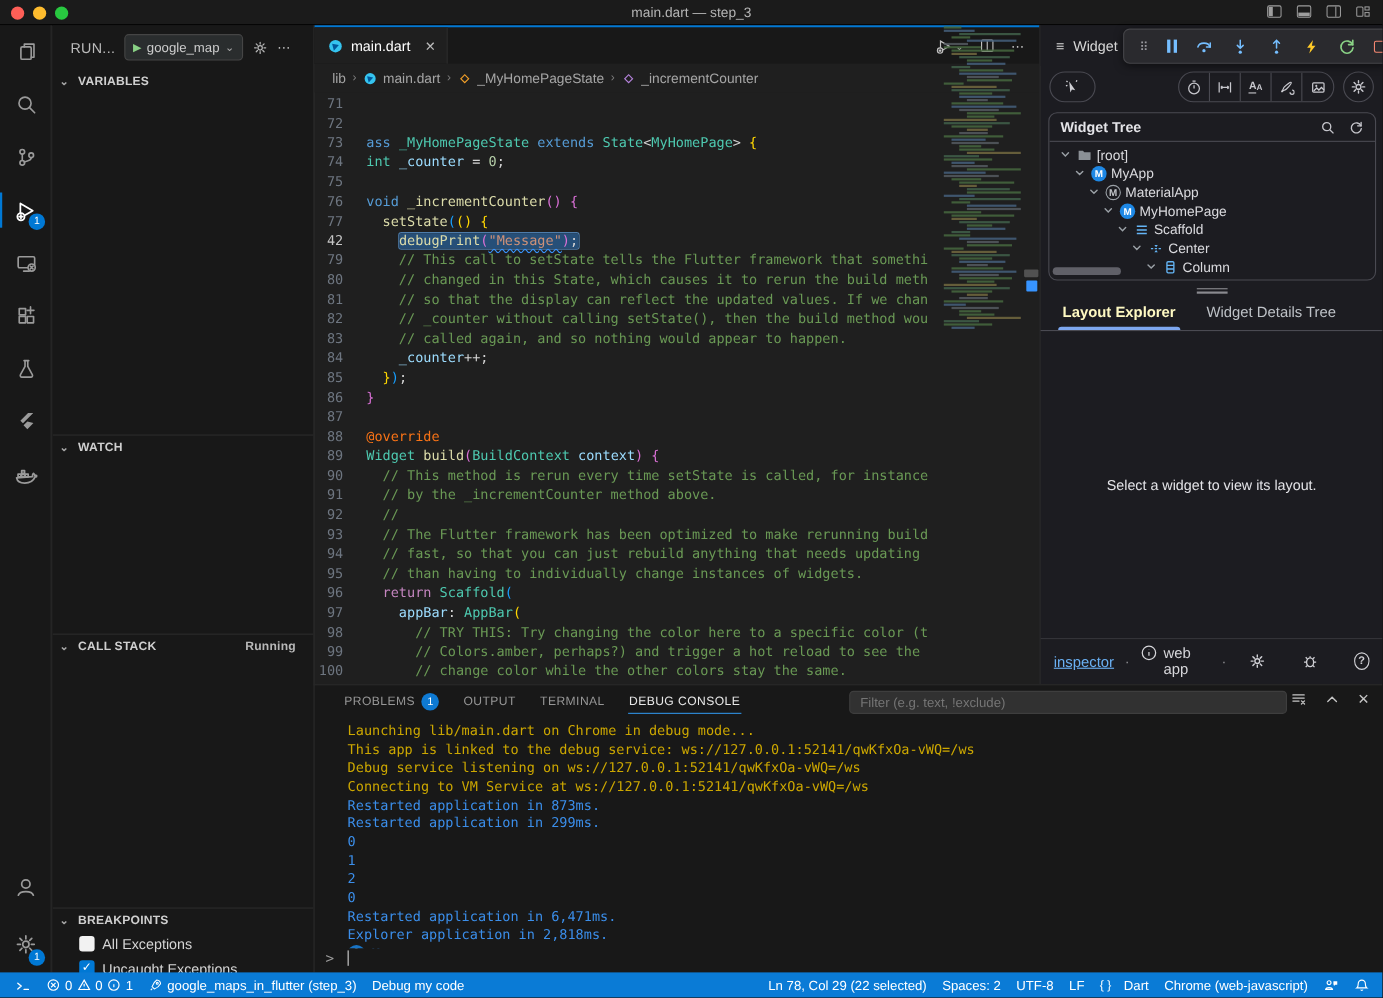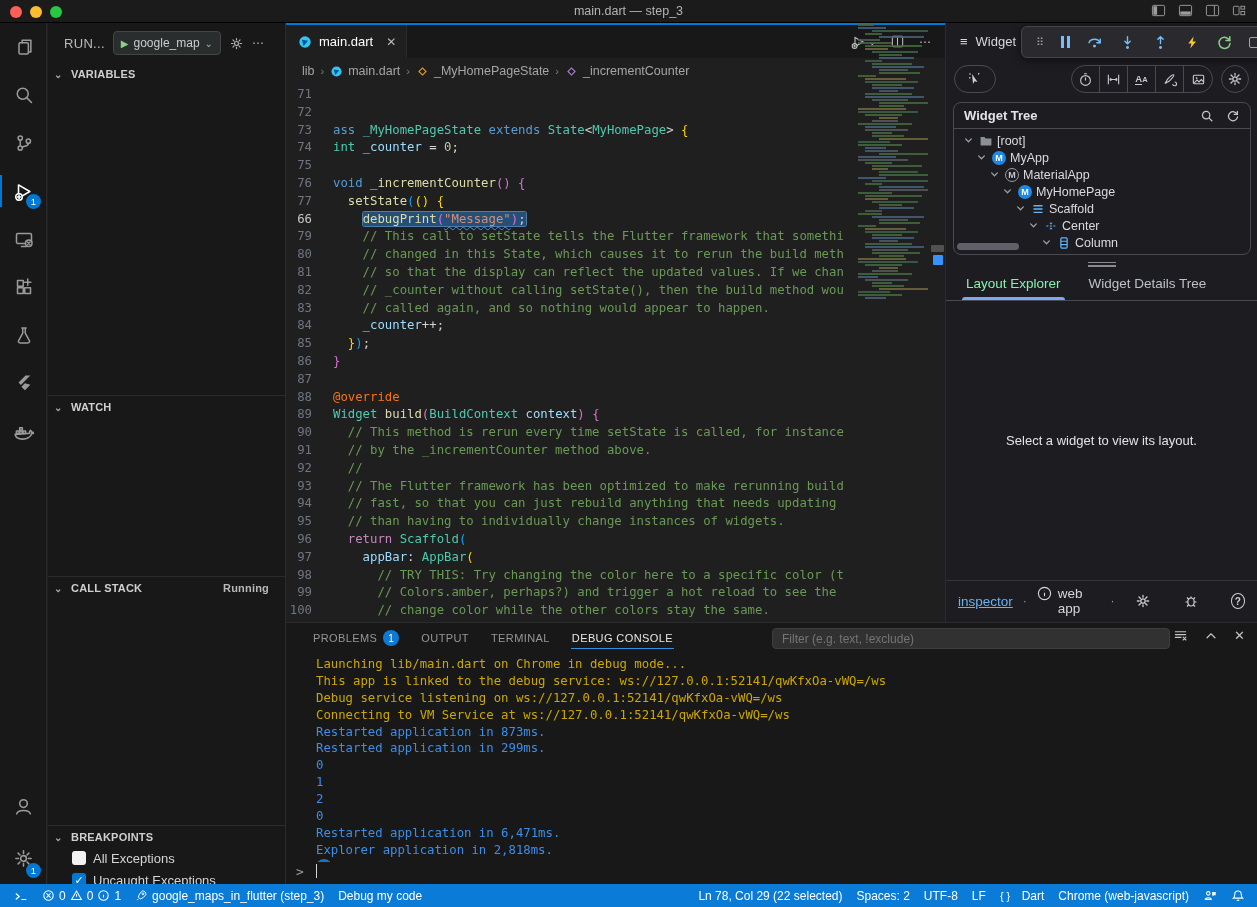--- a/index.html
+++ b/index.html
@@ -82,21 +82,21 @@
   #wtree-rows{padding-top:3px}
   .tnode{display:flex;align-items:center;gap:4px;height:17px;font-size:12.5px;color:#dadade;cursor:pointer;white-space:nowrap}
   .wicon{width:14px;height:14px;border-radius:50%;font-size:9px;font-weight:bold;display:flex;align-items:center;justify-content:center;flex:none}
   .mfill{background:#1e88e5;color:#fff}
   .moutline{border:1px solid #9aa0a6;color:#c3c6ca}
   #wtree-hscroll{position:absolute;left:3px;bottom:4px;width:62px;height:7px;border-radius:4px;background:#606068}
   #splitter{position:absolute;left:0;top:236px;width:100%;height:10px;display:flex;align-items:center;justify-content:center;flex-direction:column;gap:2px}
   #splitter div{width:28px;height:1.5px;background:#8a8a90}
   #insp-tabs{position:absolute;left:0;top:247px;width:100%;height:31px;display:flex;gap:8px;padding-left:10px;border-bottom:1px solid #4a4a52}
   .itab{position:relative;padding:6px 10px 0 10px;font-size:13.5px;color:#bdc1c6;cursor:pointer}
-  .itab.active{color:#86efac;font-weight:normal}
+  .itab.active{color:#fef9c3;font-weight:bold}
   .itab.active::after{content:"";position:absolute;left:6px;right:6px;bottom:0;height:3px;border-radius:3px 3px 0 0;background:#7da7f0}
   #insp-content{position:absolute;left:0;top:278px;width:100%;height:279px;display:flex;align-items:center;justify-content:center;color:#e3e3e7;font-size:13px}
   #insp-footer{position:absolute;left:0;top:557px;width:100%;height:41px;display:flex;align-items:center;gap:10px;padding:0 12px;border-top:1px solid #333338}
   #insp-footer .link{color:#6ab0f3;text-decoration:underline;font-size:13.5px;cursor:pointer}
   #insp-footer .dot{color:#9a9a9f}
   #insp-footer .env{color:#d6d6da;font-size:13.5px;display:flex;align-items:flex-start;gap:6px}
   #insp-footer .fico{color:#d0d0d5;cursor:pointer}
   #insp-footer .gap{flex:1}
 
   
@@ -361,21 +361,21 @@
         </span>
       </div>
     <div id="code" class="mono">
         <div class="cl"><span class="ln">71</span><span class="ct"></span></div>
         <div class="cl"><span class="ln">72</span><span class="ct"></span></div>
         <div class="cl"><span class="ln">73</span><span class="ct"><span class="s-kw">ass </span><span class="s-type">_MyHomePageState </span><span class="s-kw">extends </span><span class="s-type">State</span><span class="s-pl">&lt;</span><span class="s-type">MyHomePage</span><span class="s-pl">&gt;</span><span class="s-b1"> {</span></span></div>
         <div class="cl"><span class="ln">74</span><span class="ct"><span class="s-type">int </span><span class="s-var">_counter </span><span class="s-pl">= </span><span class="s-num">0</span><span class="s-pl">;</span></span></div>
         <div class="cl"><span class="ln">75</span><span class="ct"></span></div>
         <div class="cl"><span class="ln">76</span><span class="ct"><span class="s-kw">void </span><span class="s-func">_incrementCounter</span><span class="s-b2">()</span><span class="s-b2"> {</span></span></div>
         <div class="cl"><span class="ln">77</span><span class="ct"><span class="s-func">  setState</span><span class="s-b3">(</span><span class="s-b1">()</span><span class="s-b1"> {</span></span></div>
-        <div class="cl cur"><span class="ln">66</span><span class="ct"><span class="s-pl">    </span><span class="selbox"><span class="s-func">debugPrint</span><span class="s-b2">(</span><span class="s-str sq">"Message"</span><span class="s-b2">)</span><span class="s-pl">;</span></span></span></div>
+        <div class="cl cur"><span class="ln">42</span><span class="ct"><span class="s-pl">    </span><span class="selbox"><span class="s-func">debugPrint</span><span class="s-b2">(</span><span class="s-str sq">"Message"</span><span class="s-b2">)</span><span class="s-pl">;</span></span></span></div>
         <div class="cl"><span class="ln">79</span><span class="ct"><span class="s-com">    // This call to setState tells the Flutter framework that somethi</span></span></div>
         <div class="cl"><span class="ln">80</span><span class="ct"><span class="s-com">    // changed in this State, which causes it to rerun the build meth</span></span></div>
         <div class="cl"><span class="ln">81</span><span class="ct"><span class="s-com">    // so that the display can reflect the updated values. If we chan</span></span></div>
         <div class="cl"><span class="ln">82</span><span class="ct"><span class="s-com">    // _counter without calling setState(), then the build method wou</span></span></div>
         <div class="cl"><span class="ln">83</span><span class="ct"><span class="s-com">    // called again, and so nothing would appear to happen.</span></span></div>
         <div class="cl"><span class="ln">84</span><span class="ct"><span class="s-var">    _counter</span><span class="s-pl">++;</span></span></div>
         <div class="cl"><span class="ln">85</span><span class="ct"><span class="s-b1">  }</span><span class="s-b3">)</span><span class="s-pl">;</span></span></div>
         <div class="cl"><span class="ln">86</span><span class="ct"><span class="s-b2">}</span></span></div>
         <div class="cl"><span class="ln">87</span><span class="ct"></span></div>
         <div class="cl"><span class="ln">88</span><span class="ct"><span class="s-meta">@override</span></span></div>

